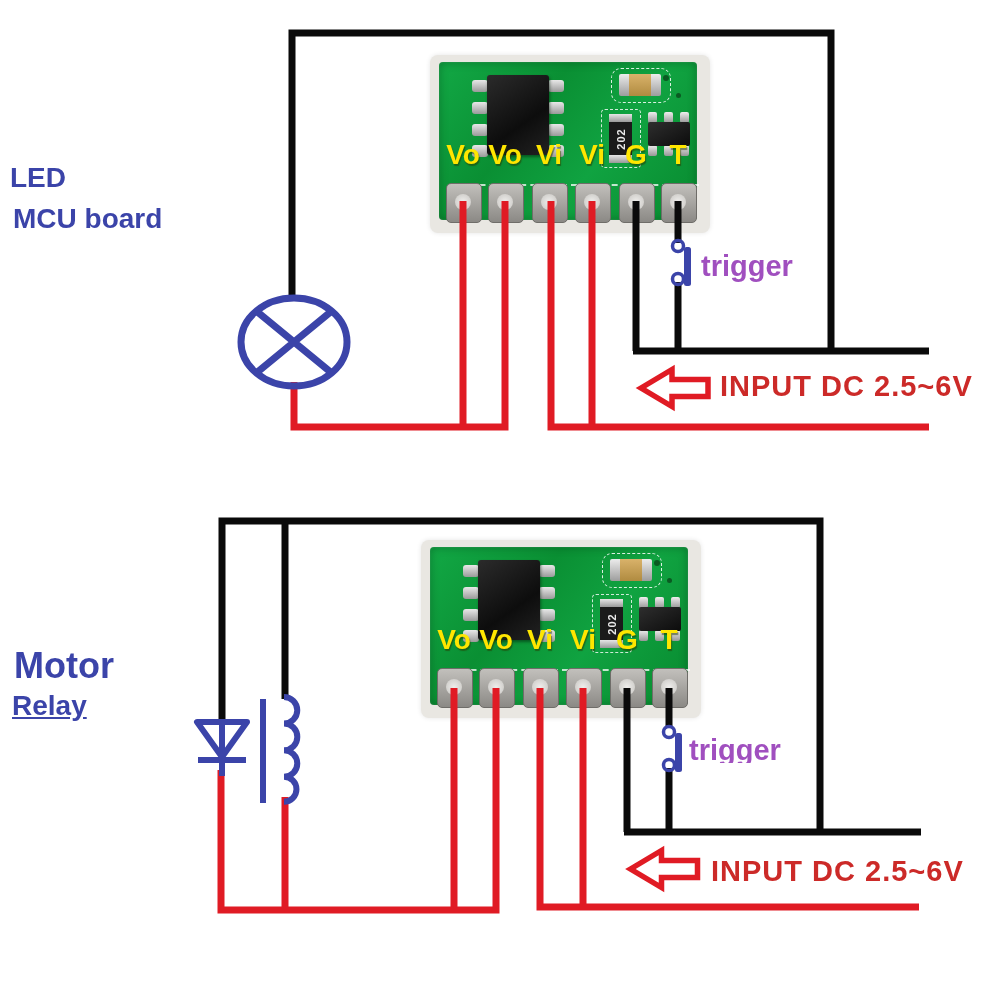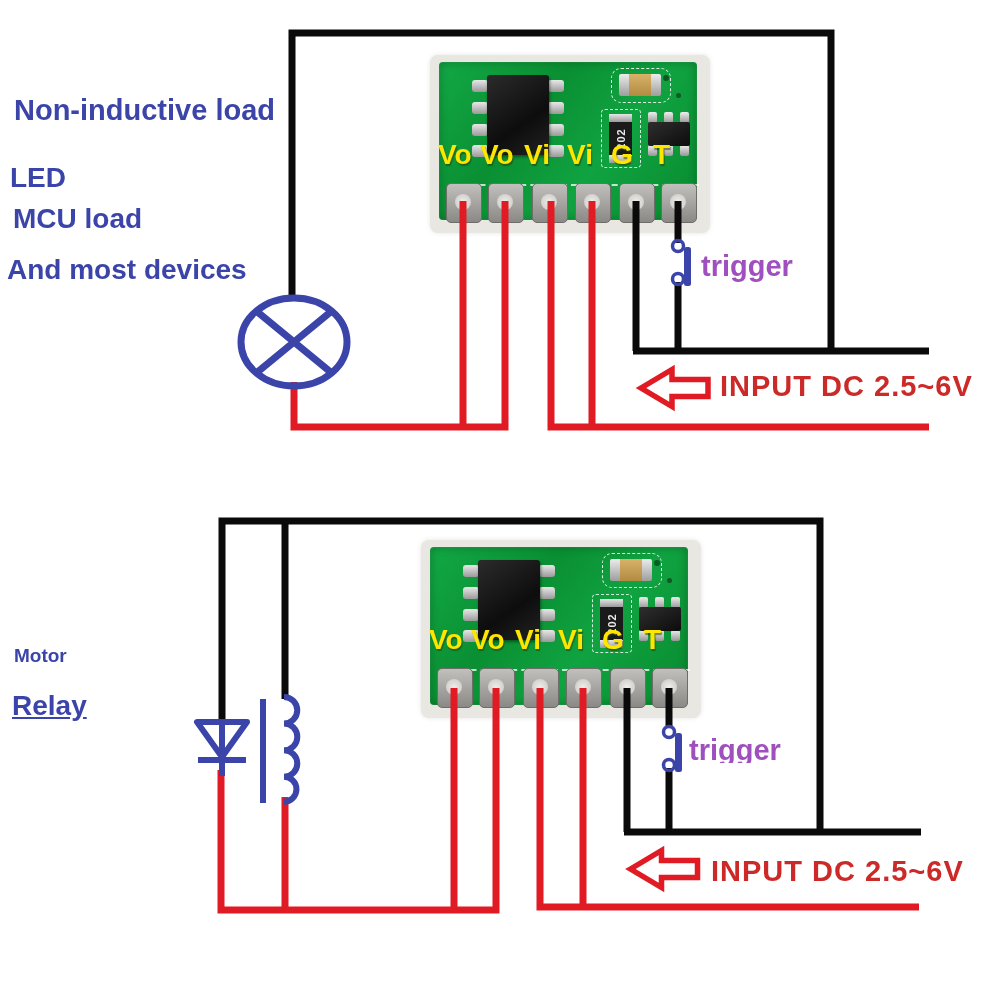--- a/index.html
+++ b/index.html
@@ -35,21 +35,21 @@
   .res::before{top:-6px;} .res::after{bottom:-6px;}
   .restext{color:#e9e9e9;font-size:11px;font-weight:bold;transform:rotate(-90deg);letter-spacing:1px;}
   .resbox{position:absolute;left:162px;top:47px;width:38px;height:57px;border:1px dashed rgba(255,255,255,.8);border-radius:4px;z-index:2;}
   .sot{position:absolute;left:207px;top:50px;width:46px;height:44px;z-index:3;}
   .sotbody{position:absolute;left:2px;top:10px;width:42px;height:24px;background:linear-gradient(150deg,#2e2e2e,#0c0c0c);border-radius:2px;z-index:2;}
   .sotlead{position:absolute;width:9px;height:11px;background:linear-gradient(#eee,#979797);border-radius:2px;}
   .dot{position:absolute;border-radius:50%;background:#0a5b22;z-index:3;}
   .silk{position:absolute;left:10px;top:122px;width:250px;height:0;border-top:2px dashed rgba(255,255,255,.75);z-index:2;}
   .pad{position:absolute;top:128px;width:34px;height:38px;background:linear-gradient(#c2c0bc,#8b8985);border:1px solid #6f6d69;border-radius:5px;z-index:4;}
   .pad::after{content:"";position:absolute;left:8px;top:10px;width:16px;height:16px;border-radius:50%;background:radial-gradient(#efeeec,#c7c5c1);}
-  .pinlabel{position:absolute;top:84px;width:50px;font-weight:bold;font-size:28px;color:var(--pin_yellow);text-shadow:1px 2px 1px rgba(40,60,0,.55);z-index:5;}
+  .pinlabel{position:absolute;top:84px;width:50px;text-align:center;font-weight:bold;font-size:28px;color:var(--pin_yellow);text-shadow:1px 2px 1px rgba(40,60,0,.55);z-index:5;}
 </style>
 </head>
 <body>
 
 <div class="canvas">
 
   <div class="module" style="left:430px;top:55px;">
     <div class="mphoto"></div>
     <div class="mboard">
       <div class="icpin" style="left:33px;top:18px;"></div>
@@ -195,25 +195,23 @@
       <rect x="675" y="733" width="7" height="39" rx="2.5" fill="var(--blue)"></rect>
       <circle class="bl" cx="669" cy="732" r="5.5" fill="#fff" stroke-width="3.5"></circle>
       <circle class="bl" cx="669" cy="765" r="5.5" fill="#fff" stroke-width="3.5"></circle>
     </g>
 
     <g>
       <path d="M630.5,869 L661.5,850.5 V860.5 H697.5 V877.5 H661.5 V887.5 Z" fill="#fff" stroke="var(--red_wire)" stroke-width="5.5" stroke-linejoin="miter"></path>
     </g>
   </svg>
 
-  <div class="txt blue-text" style="left:14px;top:94px;font-size:29px;">Non-inductive load</div>
   <div class="txt blue-text" style="left:10px;top:162px;font-size:28px;">LED</div>
-  <div class="txt blue-text" style="left:13px;top:203px;font-size:28px;">MCU load</div>
-  <div class="txt blue-text" style="left:7px;top:254px;font-size:28px;">And most devices</div>
+  <div class="txt blue-text" style="left:13px;top:203px;font-size:28px;">MCU board</div>
   <div class="txt purple-text" style="left:701px;top:250px;font-size:29px;">trigger</div>
   <div class="txt red-text" style="left:720px;top:370px;font-size:29px;letter-spacing:1px;">INPUT DC 2.5~6V</div>
 
-  <div class="txt blue-text" style="left:14px;top:645px;font-size:19px;">Motor</div>
+  <div class="txt blue-text" style="left:14px;top:645px;font-size:36px;">Motor</div>
   <div class="txt blue-text" style="left:12px;top:690px;font-size:28px;text-decoration:underline;">Relay</div>
   <div class="txt purple-text" style="left:689px;top:734px;font-size:29px;height:29px;overflow:hidden;">trigger</div>
   <div class="txt red-text" style="left:711px;top:855px;font-size:29px;letter-spacing:1px;">INPUT DC 2.5~6V</div>
 
 </div>
 
 </body></html>

